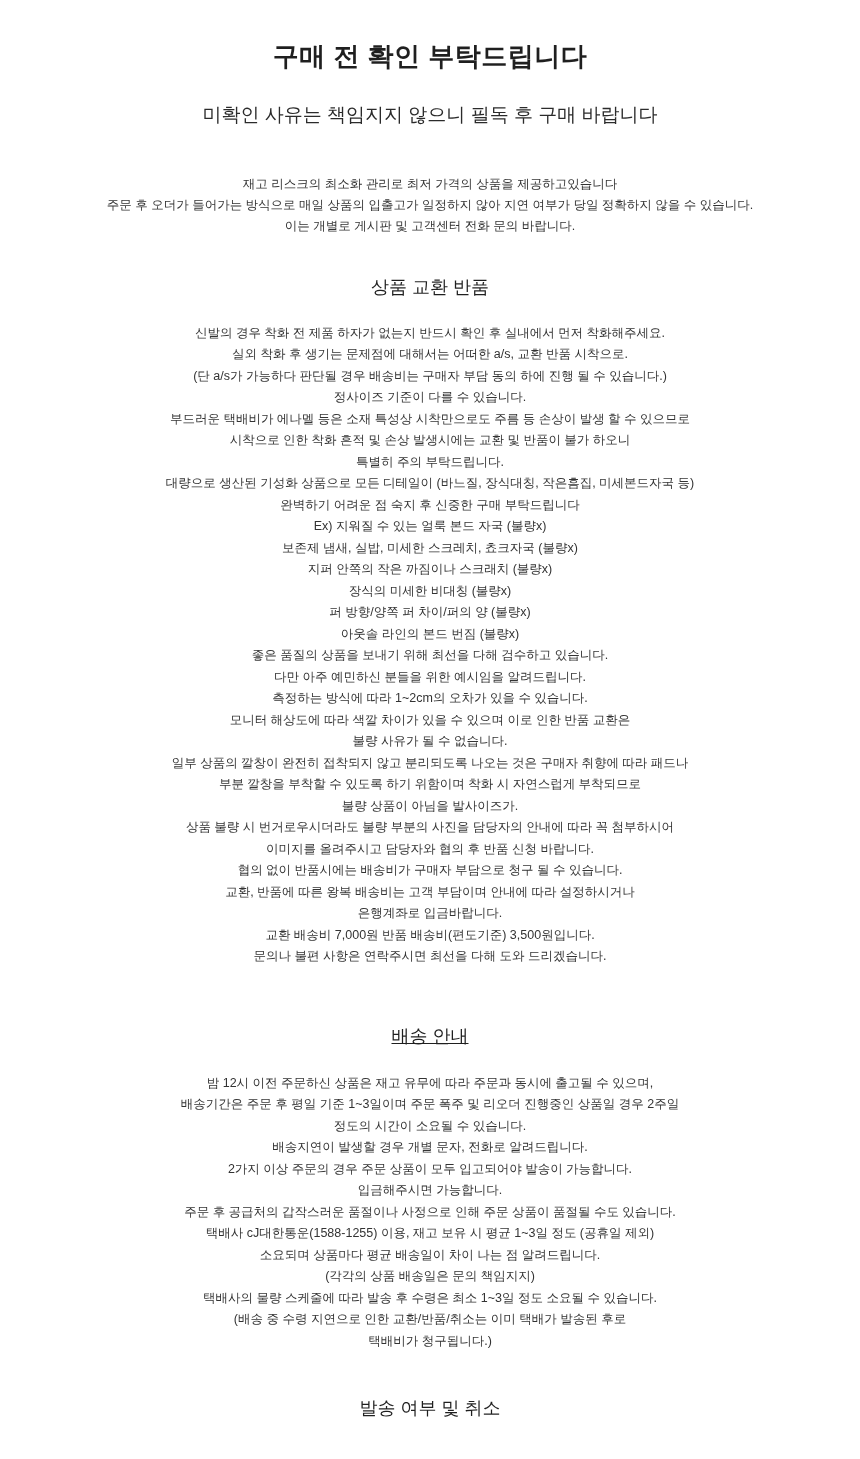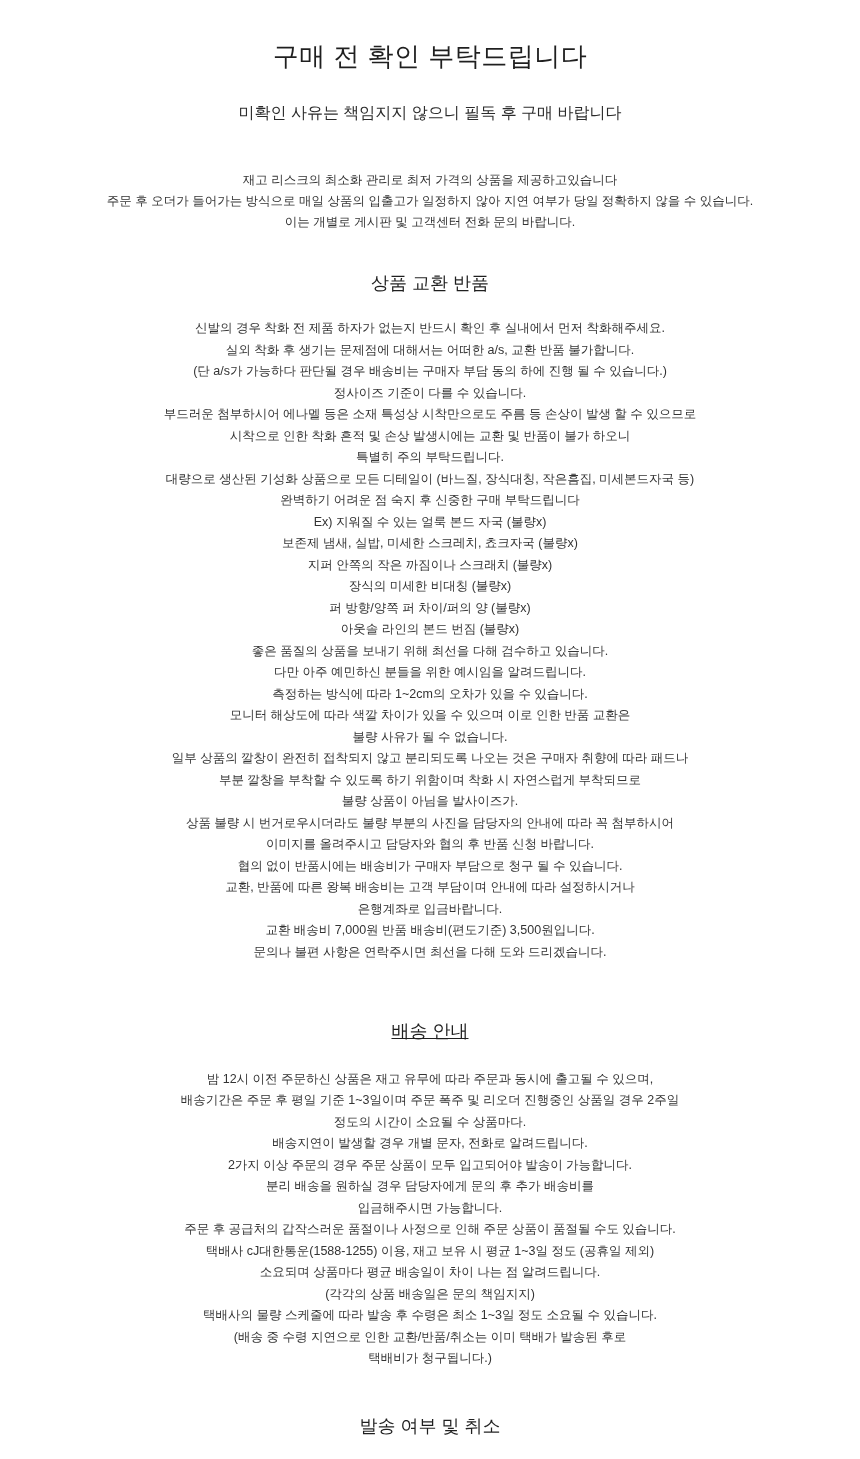--- a/index.html
+++ b/index.html
@@ -19,28 +19,28 @@
   }
   .page {
     width: 860px;
     margin: 0 auto;
     padding: 26px 0 24px 0;
     box-sizing: border-box;
     text-align: center;
   }
   .main-title {
     font-size: 26px;
-    font-weight: 400;
+    font-weight: 700;
     letter-spacing: 0.5px;
     color: #1f1f1f;
     margin: 14px 0 16px 0;
     line-height: 1.3;
   }
   .sub-title {
-    font-size: 16px;
+    font-size: 19px;
     font-weight: 400;
     color: #2b2b2b;
     margin: 28px 0 0 0;
     line-height: 1.4;
   }
   .intro-block {
     margin-top: 46px;
   }
   .line {
     display: block;
@@ -79,24 +79,24 @@
   <div class="intro-block">
     <span class="line">재고 리스크의 최소화 관리로 최저 가격의 상품을 제공하고있습니다</span>
     <span class="line">주문 후 오더가 들어가는 방식으로 매일 상품의 입출고가 일정하지 않아 지연 여부가 당일 정확하지 않을 수 있습니다.</span>
     <span class="line">이는 개별로 게시판 및 고객센터 전화 문의 바랍니다.</span>
   </div>
 
   <div class="section exchange">
     <h2 class="section-title">상품 교환 반품</h2>
     <div class="section-body">
       <span class="line">신발의 경우 착화 전 제품 하자가 없는지 반드시 확인 후 실내에서 먼저 착화해주세요.</span>
-      <span class="line">실외 착화 후 생기는 문제점에 대해서는 어떠한 a/s, 교환 반품 불가합니다.</span>
+      <span class="line">실외 착화 후 생기는 문제점에 대해서는 어떠한 a/s, 교환 반품 시착으로.</span>
       <span class="line">(단 a/s가 가능하다 판단될 경우 배송비는 구매자 부담 동의 하에 진행 될 수 있습니다.)</span>
       <span class="line">정사이즈 기준이 다를 수 있습니다.</span>
-      <span class="line">부드러운 첨부하시어 에나멜 등은 소재 특성상 시착만으로도 주름 등 손상이 발생 할 수 있으므로</span>
+      <span class="line">부드러운 택배비가 에나멜 등은 소재 특성상 시착만으로도 주름 등 손상이 발생 할 수 있으므로</span>
       <span class="line">시착으로 인한 착화 흔적 및 손상 발생시에는 교환 및 반품이 불가 하오니</span>
       <span class="line">특별히 주의 부탁드립니다.</span>
       <span class="line">대량으로 생산된 기성화 상품으로 모든 디테일이 (바느질, 장식대칭, 작은흠집, 미세본드자국 등)</span>
       <span class="line">완벽하기 어려운 점 숙지 후 신중한 구매 부탁드립니다</span>
       <span class="line">Ex) 지워질 수 있는 얼룩 본드 자국 (불량x)</span>
       <span class="line">보존제 냄새, 실밥, 미세한 스크레치, 쵸크자국 (불량x)</span>
       <span class="line">지퍼 안쪽의 작은 까짐이나 스크래치 (불량x)</span>
       <span class="line">장식의 미세한 비대칭 (불량x)</span>
       <span class="line">퍼 방향/양쪽 퍼 차이/퍼의 양 (불량x)</span>
       <span class="line">아웃솔 라인의 본드 번짐 (불량x)</span>
@@ -116,24 +116,23 @@
       <span class="line">교환 배송비 7,000원 반품 배송비(편도기준) 3,500원입니다.</span>
       <span class="line">문의나 불편 사항은 연락주시면 최선을 다해 도와 드리겠습니다.</span>
     </div>
   </div>
 
   <div class="section shipping">
     <h2 class="section-title">배송 안내</h2>
     <div class="section-body">
       <span class="line">밤 12시 이전 주문하신 상품은 재고 유무에 따라 주문과 동시에 출고될 수 있으며,</span>
       <span class="line">배송기간은 주문 후 평일 기준 1~3일이며 주문 폭주 및 리오더 진행중인 상품일 경우 2주일</span>
-      <span class="line">정도의 시간이 소요될 수 상품마다.</span>
+      <span class="line">정도의 시간이 소요될 수 있습니다.</span>
       <span class="line">배송지연이 발생할 경우 개별 문자, 전화로 알려드립니다.</span>
       <span class="line">2가지 이상 주문의 경우 주문 상품이 모두 입고되어야 발송이 가능합니다.</span>
-      <span class="line">분리 배송을 원하실 경우 담당자에게 문의 후 추가 배송비를</span>
       <span class="line">입금해주시면 가능합니다.</span>
       <span class="line">주문 후 공급처의 갑작스러운 품절이나 사정으로 인해 주문 상품이 품절될 수도 있습니다.</span>
       <span class="line">택배사 cJ대한통운(1588-1255) 이용, 재고 보유 시 평균 1~3일 정도 (공휴일 제외)</span>
       <span class="line">소요되며 상품마다 평균 배송일이 차이 나는 점 알려드립니다.</span>
       <span class="line">(각각의 상품 배송일은 문의 책임지지)</span>
       <span class="line">택배사의 물량 스케줄에 따라 발송 후 수령은 최소 1~3일 정도 소요될 수 있습니다.</span>
       <span class="line">(배송 중 수령 지연으로 인한 교환/반품/취소는 이미 택배가 발송된 후로</span>
       <span class="line">택배비가 청구됩니다.)</span>
     </div>
   </div>

